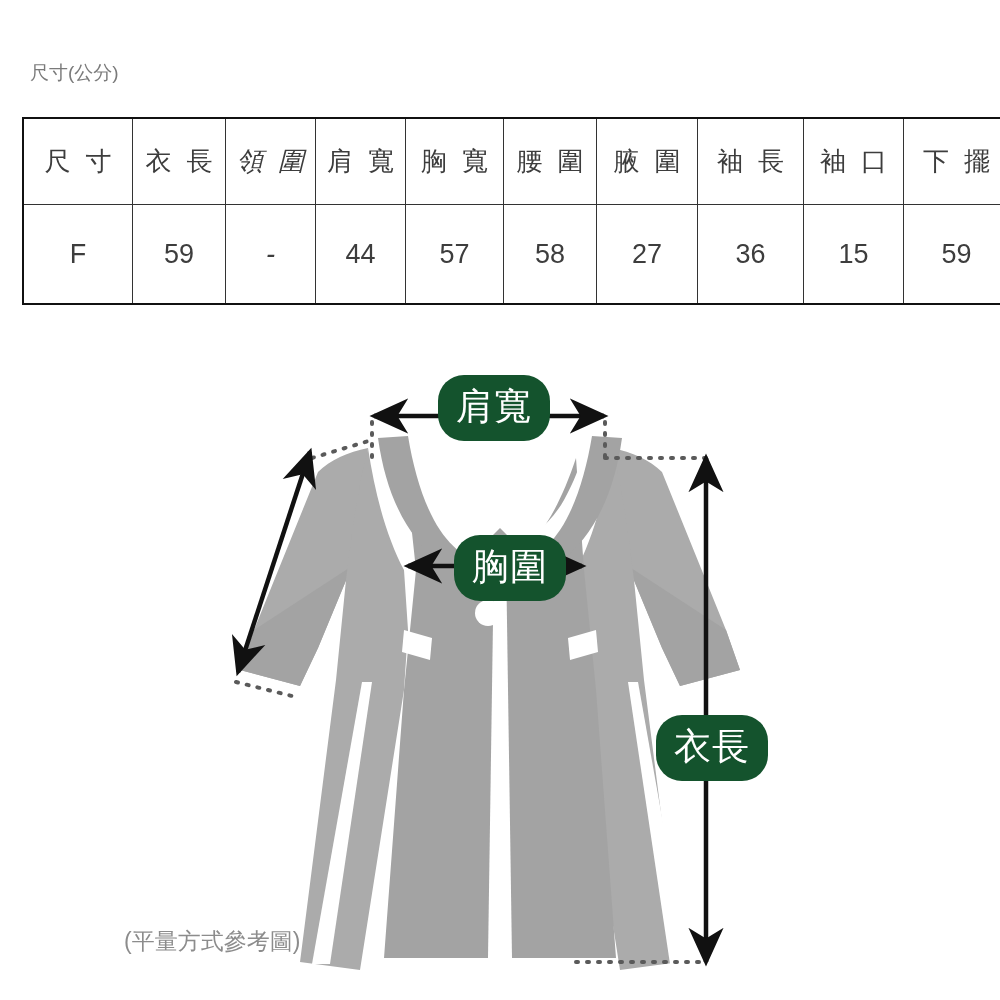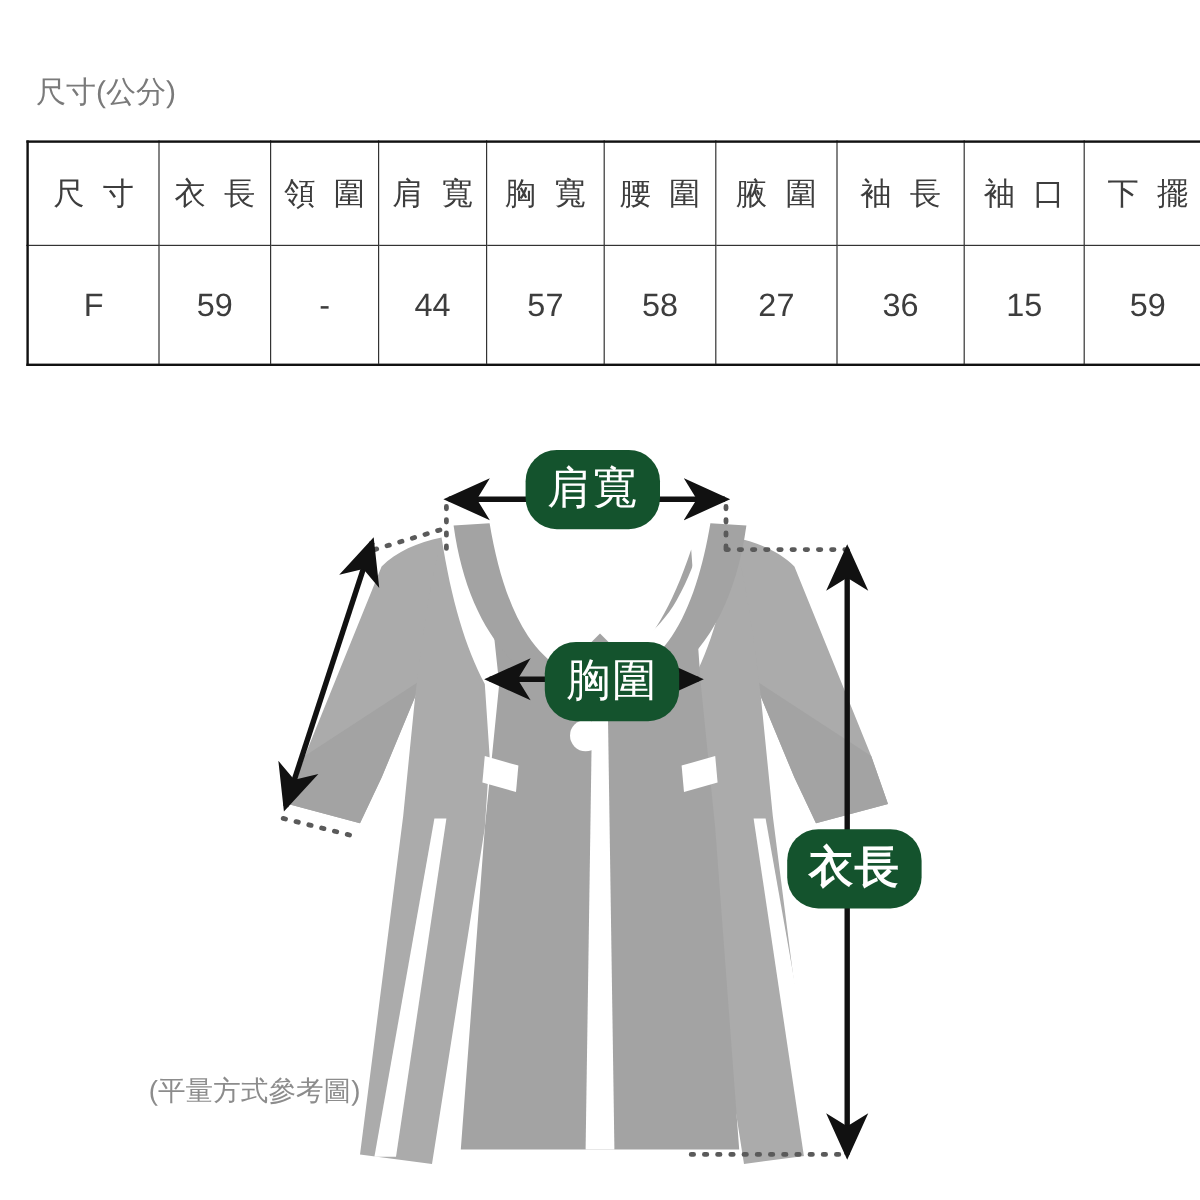--- a/index.html
+++ b/index.html
@@ -8,21 +8,21 @@
     background:#ffffff;
     font-family:"Liberation Sans","DejaVu Sans",sans-serif;
     overflow:hidden;
     position:relative;
   }
   #root{position:relative;width:1000px;height:1000px;}
 
   
   .hdr-left{
     position:absolute;left:30px;top:60px;
-    font-size:25px;color:#7a7a7a;letter-spacing:0px;
+    font-size:19px;color:#7a7a7a;letter-spacing:0px;
     white-space:nowrap;
   }
   .hdr-right{
     position:absolute;left:425px;top:62px;
     font-size:23px;color:#4d4d4d;
     white-space:nowrap;
   }
 
   
   .size-table{
@@ -48,21 +48,21 @@
   .size-table tr.body td{
     height:96px;
     font-size:27px;
   }
   
   .size-table{border:2px solid #111;}
   .size-table tr.head td{border-top:none;}
   .size-table tr.body td{border-bottom:none;}
 
   
-  .c0{width:106px;} .c1{width:90px;} .c2{width:87px;}
+  .c0{width:106px;} .c1{width:90px;} .c2{width:87px;font-style:italic;}
   .c3{width:87px;}  .c4{width:95px;} .c5{width:90px;}
   .c6{width:98px;}  .c7{width:103px;}.c8{width:97px;}
   .c9{width:103px;}
 
   
   .figure{
     position:absolute;left:0;top:330px;
     width:1000px;height:670px;
   }
   .figure svg{display:block;}
@@ -76,24 +76,24 @@
     font-size:37px;
     line-height:1;
     padding:13px 18px 16px 18px;
     white-space:nowrap;
     letter-spacing:1px;
     text-align:center;
   }
   .pill-shoulder{left:438px;top:375px;}
   .pill-sleeve{left:219px;top:537px;}
   .pill-bust{left:430px;top:535px;margin-left:24px;}
-  .pill-length{left:656px;top:691px;font-weight:bold;}
+  .pill-length{left:656px;top:715px;}
 
   .caption{
-    position:absolute;left:124px;top:894px;
+    position:absolute;left:124px;top:926px;
     font-size:23px;color:#8c8c8c;white-space:nowrap;
   }
 </style>
 </head>
 <body>
 
 <div id="root">
 
   <div class="hdr-left">尺寸(公分)</div>
 

